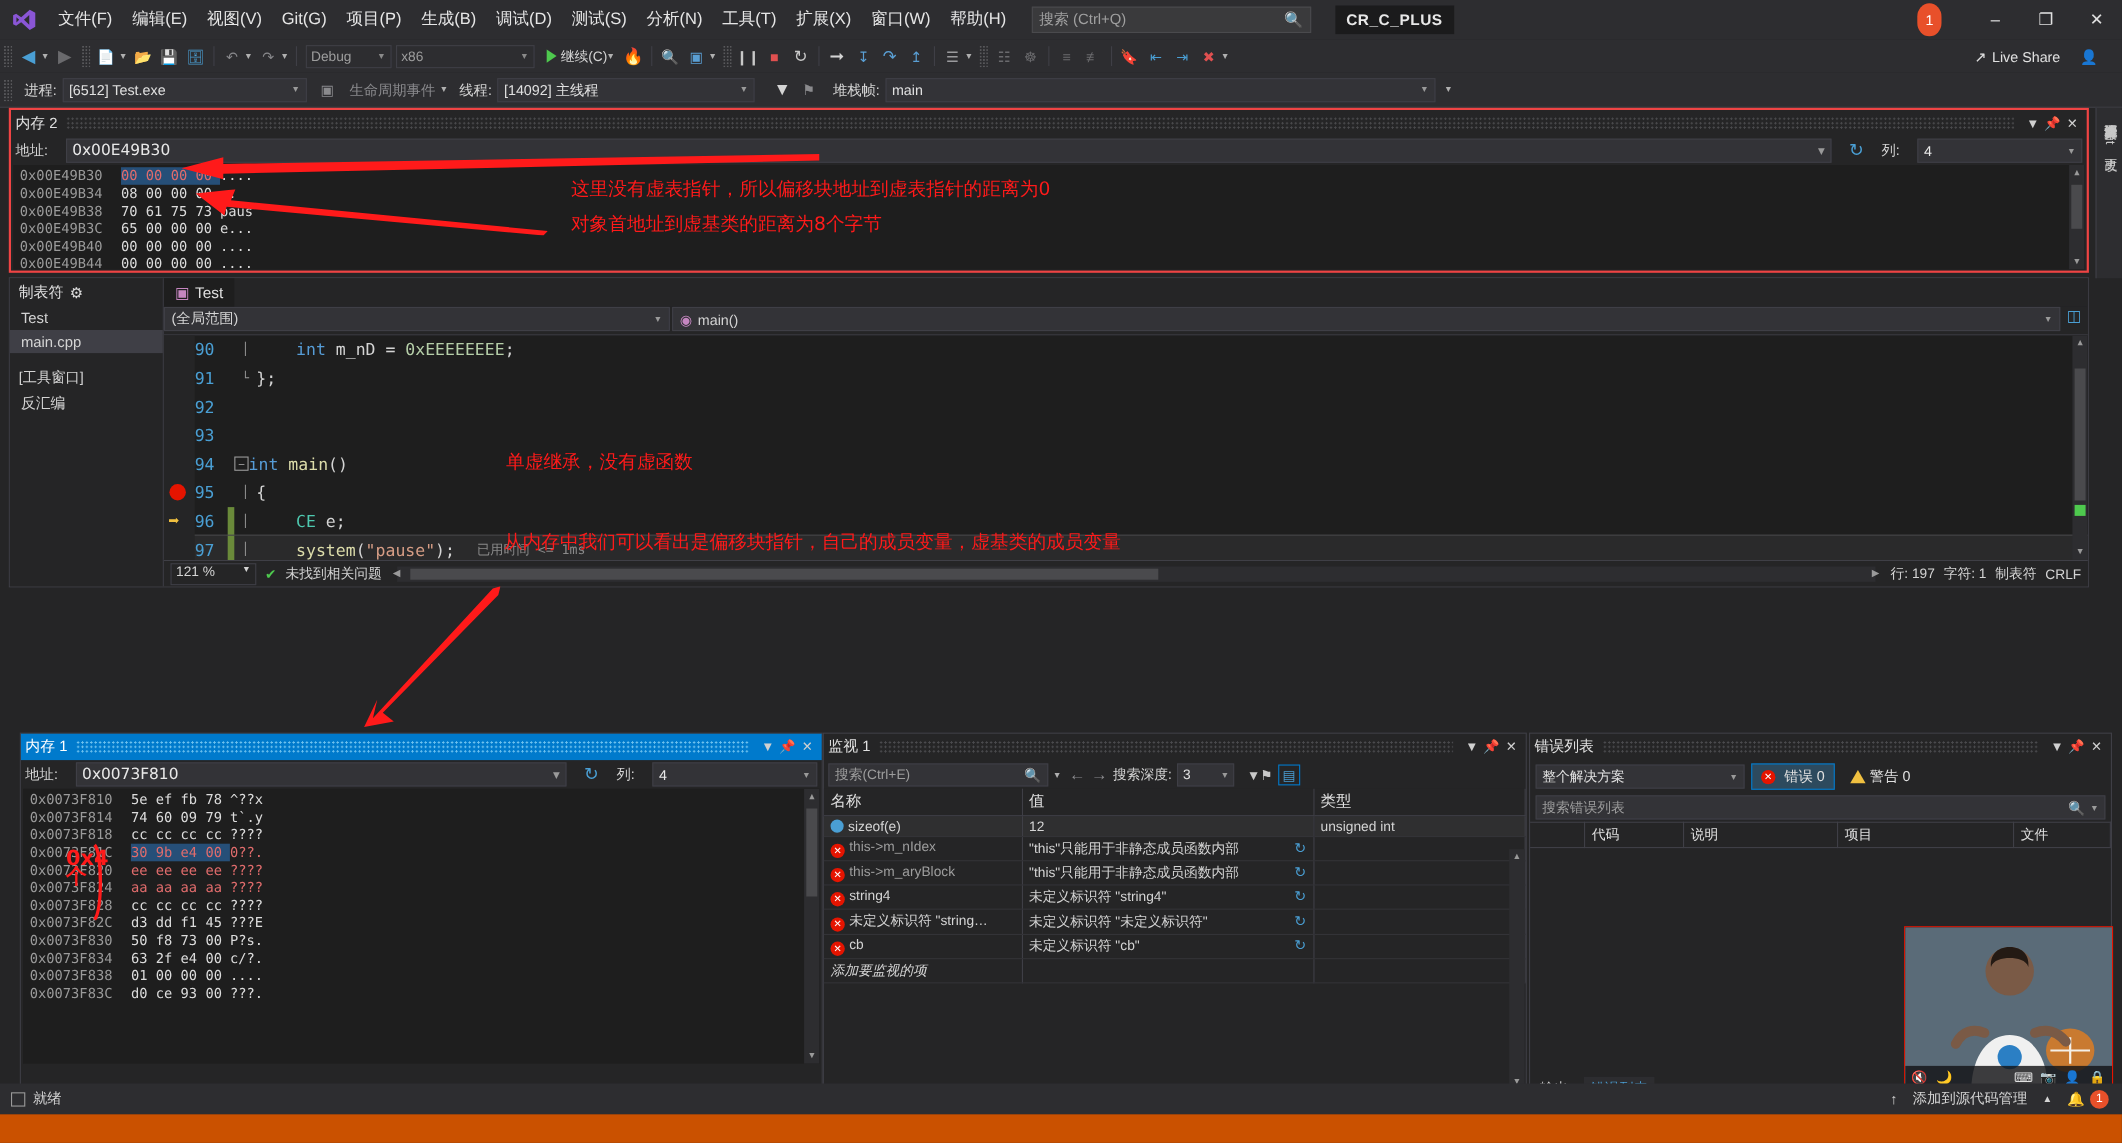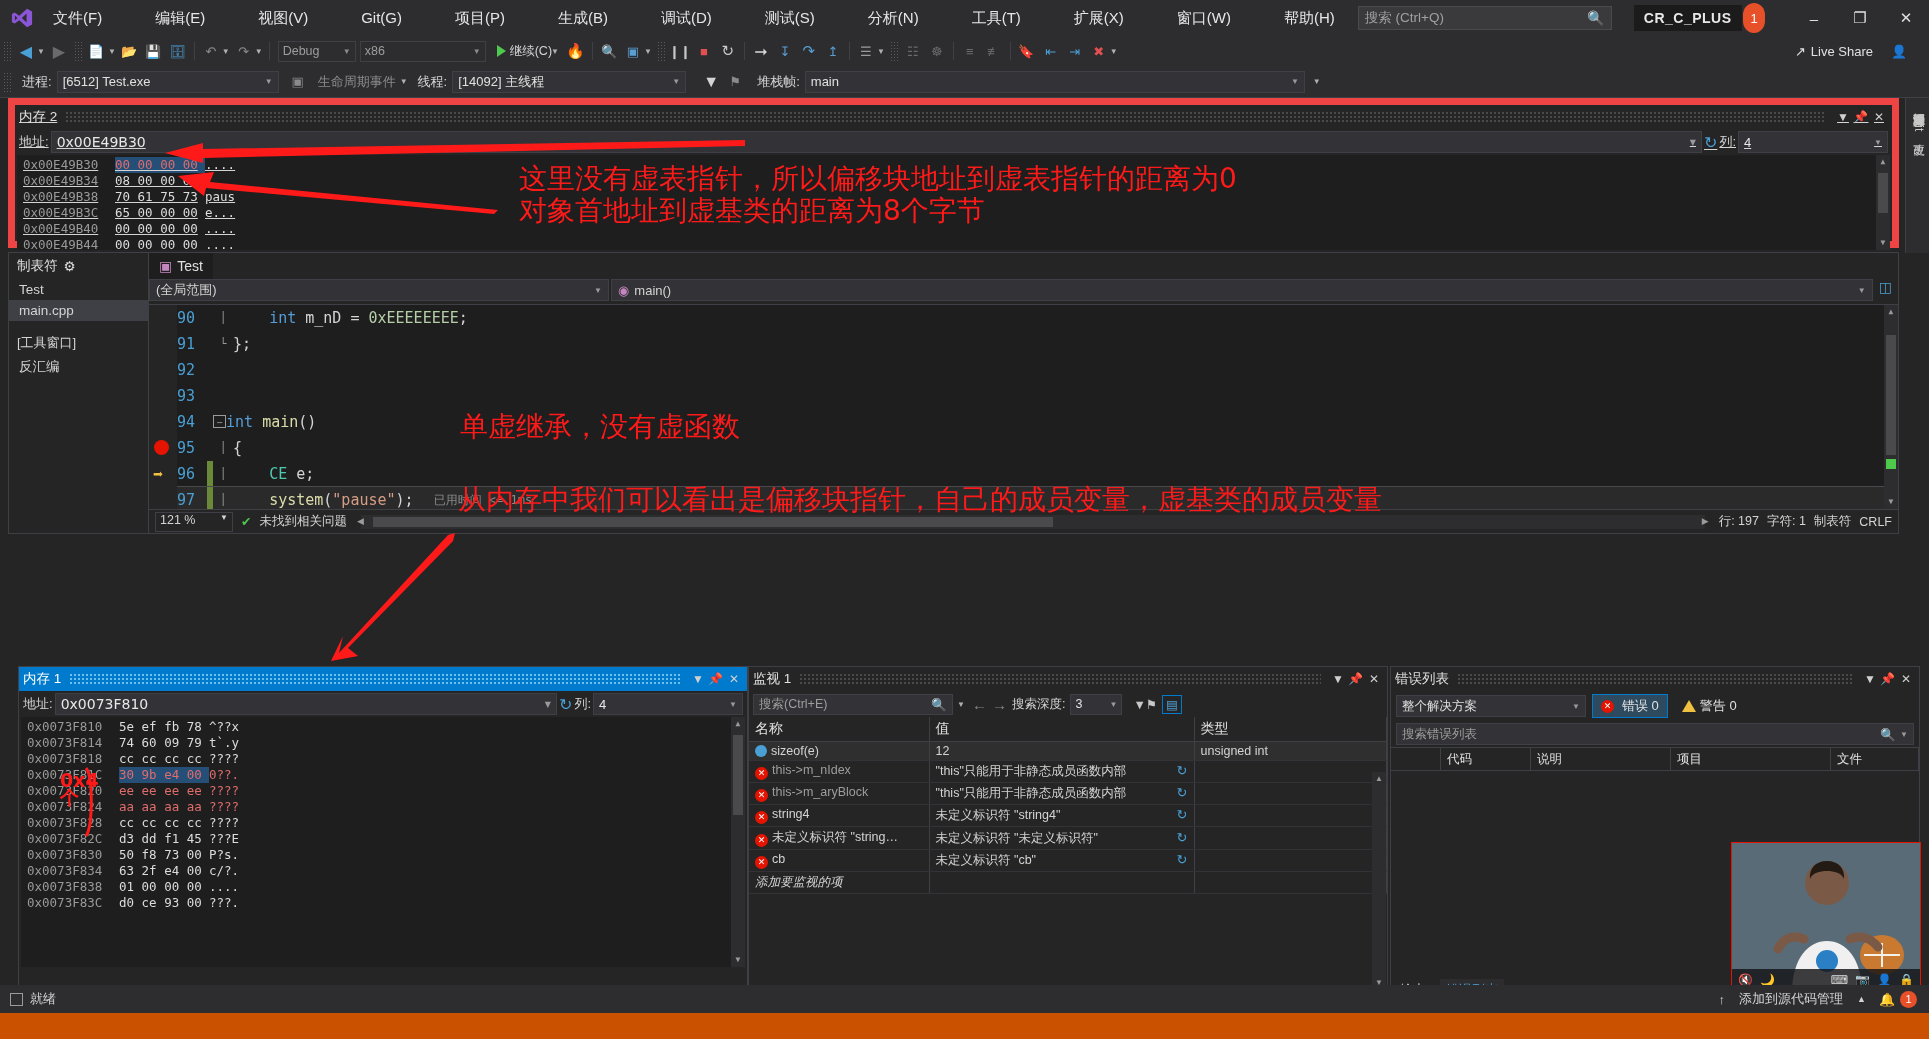--- a/index.html
+++ b/index.html
@@ -19,21 +19,21 @@
 
   
   .titlebar {
     position: absolute; left: 0; top: 0; width: 1929px; height: 36px;
     background: #2d2d30; display: flex; align-items: center;
   }
   .vs-logo {
     width: 44px; height: 36px; display: flex; align-items: center; justify-content: center;
   }
   .vs-logo svg { width: 22px; height: 22px; }
-  .menubar { display: flex; align-items: flex-start; height: 36px; gap: 35px; }
+  .menubar { display: flex; align-items: flex-start; height: 36px; }
   .menu-item {
     padding: 0 9px; height: 36px; line-height: 36px;
     font-size: 15px; color: #e6e6e6; cursor: default; white-space: nowrap;
   }
   .search-box {
     margin-left: 14px; width: 254px; height: 24px;
     background: #3a3a3c; border: 1px solid #4a4a4d;
     display: flex; align-items: center; padding: 0 6px;
   }
   .search-box .ph { flex: 1; font-size: 13.5px; color: #a0a0a0; }
@@ -101,31 +101,31 @@
     background: #2d2d30; border-left: 1px solid #3f3f46;
   }
   .vtab {
     writing-mode: vertical-rl; text-orientation: mixed;
     font-size: 12px; color: #c8c8c8; padding: 6px 4px; white-space: nowrap;
   }
 
   
   .mem2 {
     position: absolute; left: 8px; top: 98px; width: 1891px; height: 150px;
-    background: #252526; border: 7px solid #ef4444; text-decoration: underline;
+    background: #252526; border: 2px solid #ef4444;
   }
   .pane-head {
     height: 24px; display: flex; align-items: center; padding: 0 4px;
     font-size: 13.5px; color: #e0e0e0;
   }
   .pane-head .dots { flex: 1; height: 12px; margin: 0 8px;
     background-image: radial-gradient(#4a4a4d 1px, transparent 1px); background-size: 4px 4px; }
   .pane-head .hbtn { width: 18px; text-align: center; color: #d0d0d0; font-size: 12px; }
   .addr-row {
-    height: 26px; display: flex; align-items: center; padding: 0 4px; gap: 2px;
+    height: 26px; display: flex; align-items: center; padding: 0 4px; gap: 16px;
     font-size: 13.5px;
   }
   .addr-lab { color: #d4d4d4; font-size: 13px; }
   .addr-input {
     flex: 1; height: 22px; background: #333337; border: 1px solid #3f3f46;
     color: #e8e8e8; font-size: 14px; display: flex; align-items: center; padding: 0 5px;
     font-family: "DejaVu Sans", sans-serif;
   }
   .addr-input .cc { margin-left: auto; font-size: 8px; color: #9a9a9a; }
   .col-lab { color: #d4d4d4; font-size: 13px; }
@@ -150,21 +150,21 @@
   
   .vscroll {
     position: absolute; right: 0; top: 0; width: 14px; height: 100%;
     background: #2d2d30;
   }
   .vscroll .arw { height: 14px; text-align: center; font-size: 8px; color: #9a9a9a; line-height: 14px; }
   .vscroll .thumb { position: absolute; left: 2px; width: 10px; background: #4a4a4d; }
 
   
   .anno {
-    position: absolute; color: #ff1a1a; font-size: 28px;
+    position: absolute; color: #ff1a1a; font-size: 17px;
     font-family: "DejaVu Sans", sans-serif; white-space: nowrap; z-index: 50;
   }
   .arrow { position: absolute; z-index: 49; pointer-events: none; }
 
   
   .editor-wrap {
     position: absolute; left: 8px; top: 252px; width: 1891px; height: 282px;
     display: flex; background: #252526; border: 1px solid #3f3f46;
   }
   .solution-side { width: 140px; background: #252526; border-right: 1px solid #3f3f46; }

